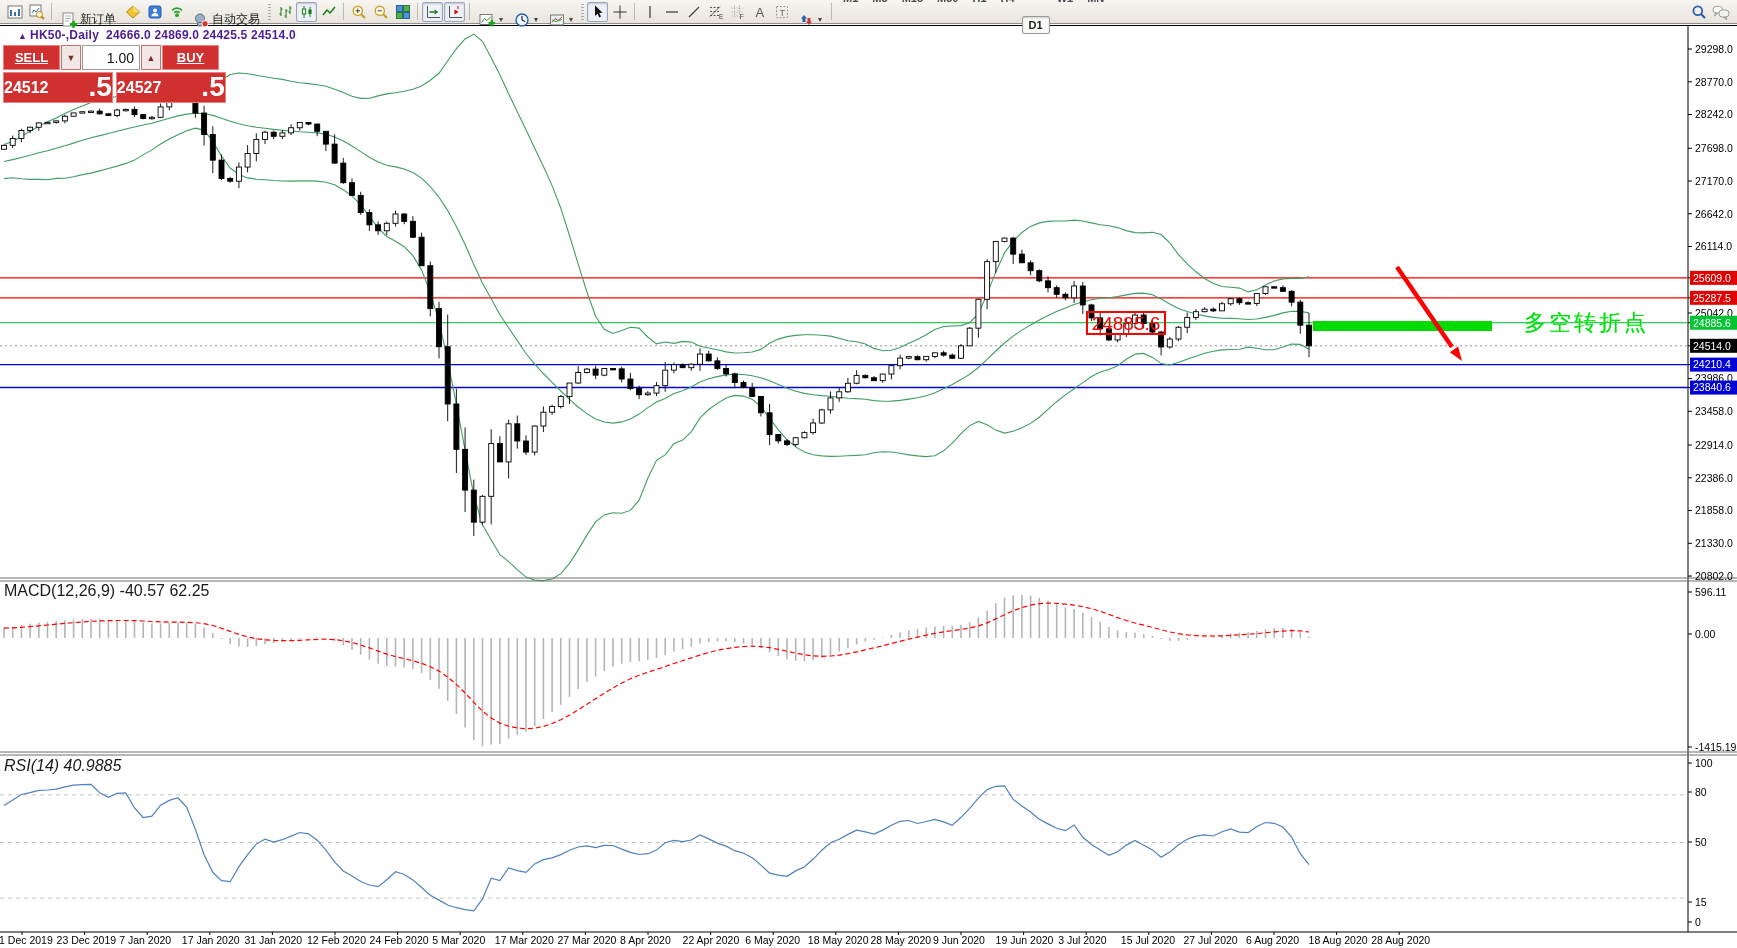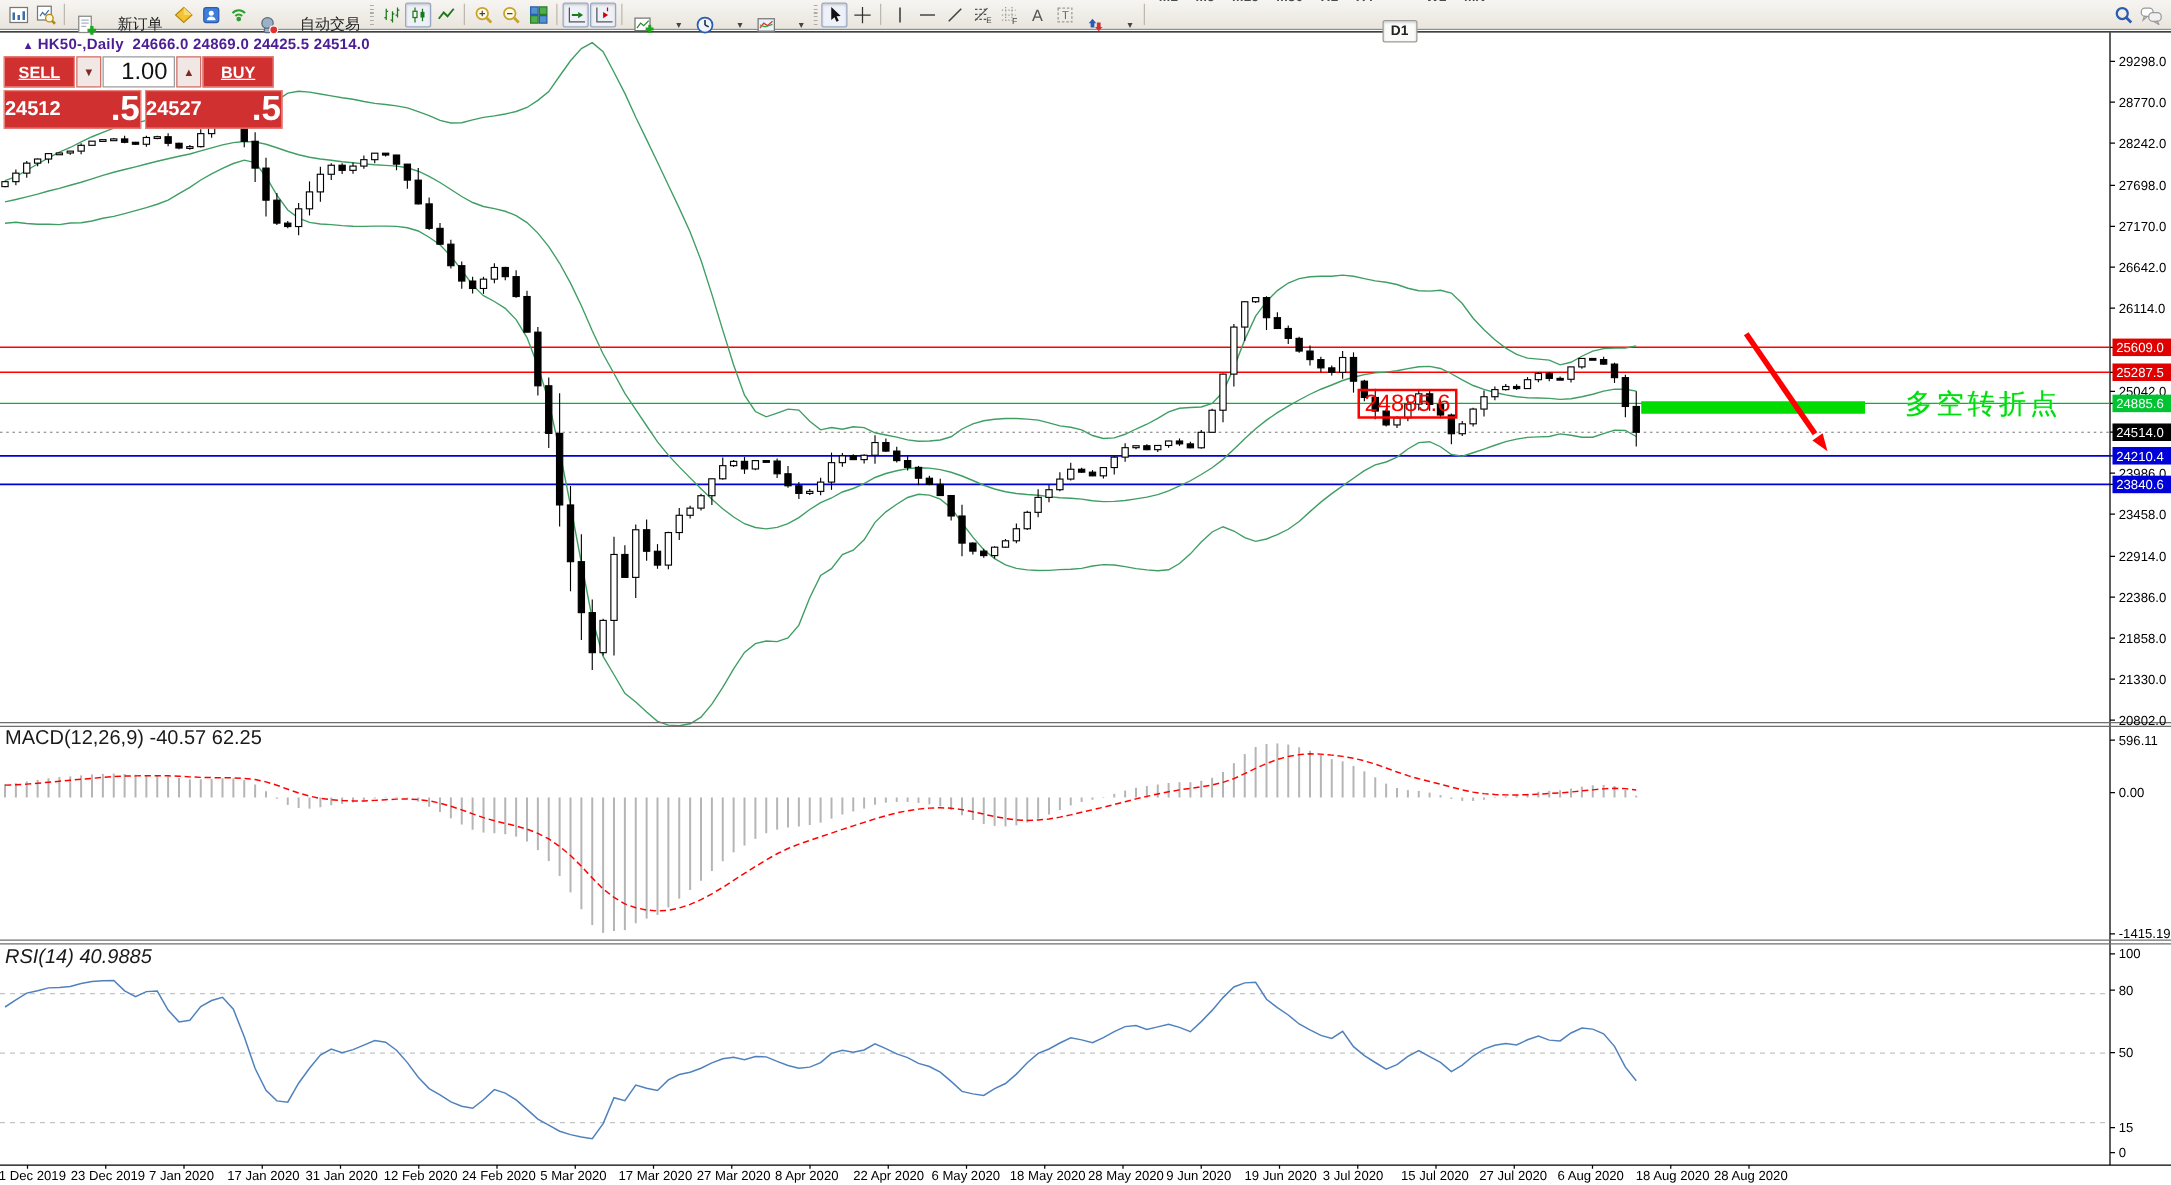--- a/index.html
+++ b/index.html
@@ -3,21 +3,21 @@
 <meta charset="utf-8">
 <style>
   html,body{margin:0;padding:0;width:1737px;height:948px;overflow:hidden;background:#fff;
     font-family:"Liberation Sans",sans-serif;-webkit-font-smoothing:antialiased;}
   
   #toolbar{position:absolute;left:0;top:0;width:1737px;height:24px;display:flex;align-items:center;
     padding-left:4px;box-sizing:border-box;gap:1px;
     background:linear-gradient(#f7f5f2,#e9e5dd);border-bottom:1px solid #8e8e8e;z-index:30;}
   .tbtn{width:21px;height:20px;display:flex;align-items:center;justify-content:center;
     border:1px solid transparent;border-radius:2px;box-sizing:border-box;flex:none;}
-  .tbtn.labeled{width:auto;padding:0 4px;gap:17px;font-size:12px;color:#222;white-space:nowrap;margin-top:16px;}
+  .tbtn.labeled{width:auto;padding:0 4px;gap:3px;font-size:12px;color:#222;white-space:nowrap;margin-top:16px;}
   .tbtn.pressed{border:1px solid #98a6c0;background:#eef1f7;box-shadow:inset 0 1px 2px rgba(0,0,0,.18);}
   .tbtn svg{display:block;}
   .sep{width:1px;height:17px;background:#bdb9b1;margin:0 3px;flex:none;}
   .handle{width:3px;height:16px;margin:0 2px;flex:none;
     background:repeating-linear-gradient(#aaa 0 1px,transparent 1px 3px);}
   .caret{font-size:8px;color:#444;margin-left:1px;}
   .tf{font-size:11px;font-weight:bold;color:#4a4a4a;padding:2px 6px;border:1px solid transparent;
     border-radius:2px;flex:none;}
   .tf.pressed{border:1px solid #9b9b9b;background:#fbfbfa;box-shadow:inset 0 1px 2px rgba(0,0,0,.2);color:#222;margin-top:27px;}
   #tb-spacer{flex:1;}
@@ -28,21 +28,21 @@
   #chart-title{left:18px;top:28px;font-size:12px;font-weight:bold;color:#4c1d95;letter-spacing:.2px;}
   #chart-title .tri{font-size:9px;margin-right:3px;}
   #trade-panel{left:3px;top:45px;width:216px;z-index:20;}
   .tp-row1{display:flex;gap:1px;height:25px;}
   .tp-btn{background:#d03030;border:1px solid #e8837d;color:#fff;font-weight:bold;font-size:13px;
     display:flex;align-items:center;justify-content:center;box-sizing:border-box;text-decoration:underline;}
   .tp-sell,.tp-buy{width:57px;}
   .tp-spin{width:20px;background:#f1e8e6;border:1px solid #cf6f66;display:flex;align-items:center;
     justify-content:center;box-sizing:border-box;color:#7d2a24;font-size:9px;}
   .tp-vol{flex:1;background:#fff;border:1px solid #9b9b9b;display:flex;align-items:center;
-    justify-content:flex-end;padding-right:5px;font-size:19px;color:#111;box-sizing:border-box;}
+    justify-content:flex-end;padding-right:5px;font-size:14px;color:#111;box-sizing:border-box;}
   .tp-row2{display:flex;gap:3px;margin-top:2px;height:31px;}
   .tp-price{flex:1;background:#d03030;border:1px solid #e8837d;color:#fff;display:flex;
     align-items:flex-end;justify-content:center;box-sizing:border-box;padding-bottom:1px;gap:40px;}
   .tp-price .main{font-size:16px;font-weight:bold;line-height:26px;}
   .tp-price .big{font-size:28px;font-weight:bold;line-height:28px;}
   #macd-label,#rsi-label{font-size:16px;color:#1a1a1a;}
   #macd-label{left:4px;top:582px;}
   #rsi-label{left:4px;top:757px;font-style:italic;}
   #price-flag{left:1086px;top:311px;width:80px;height:24px;border:2px solid #ff0000;color:#ff0000;
     font-size:19px;text-align:center;line-height:22px;box-sizing:border-box;font-weight:normal;}

